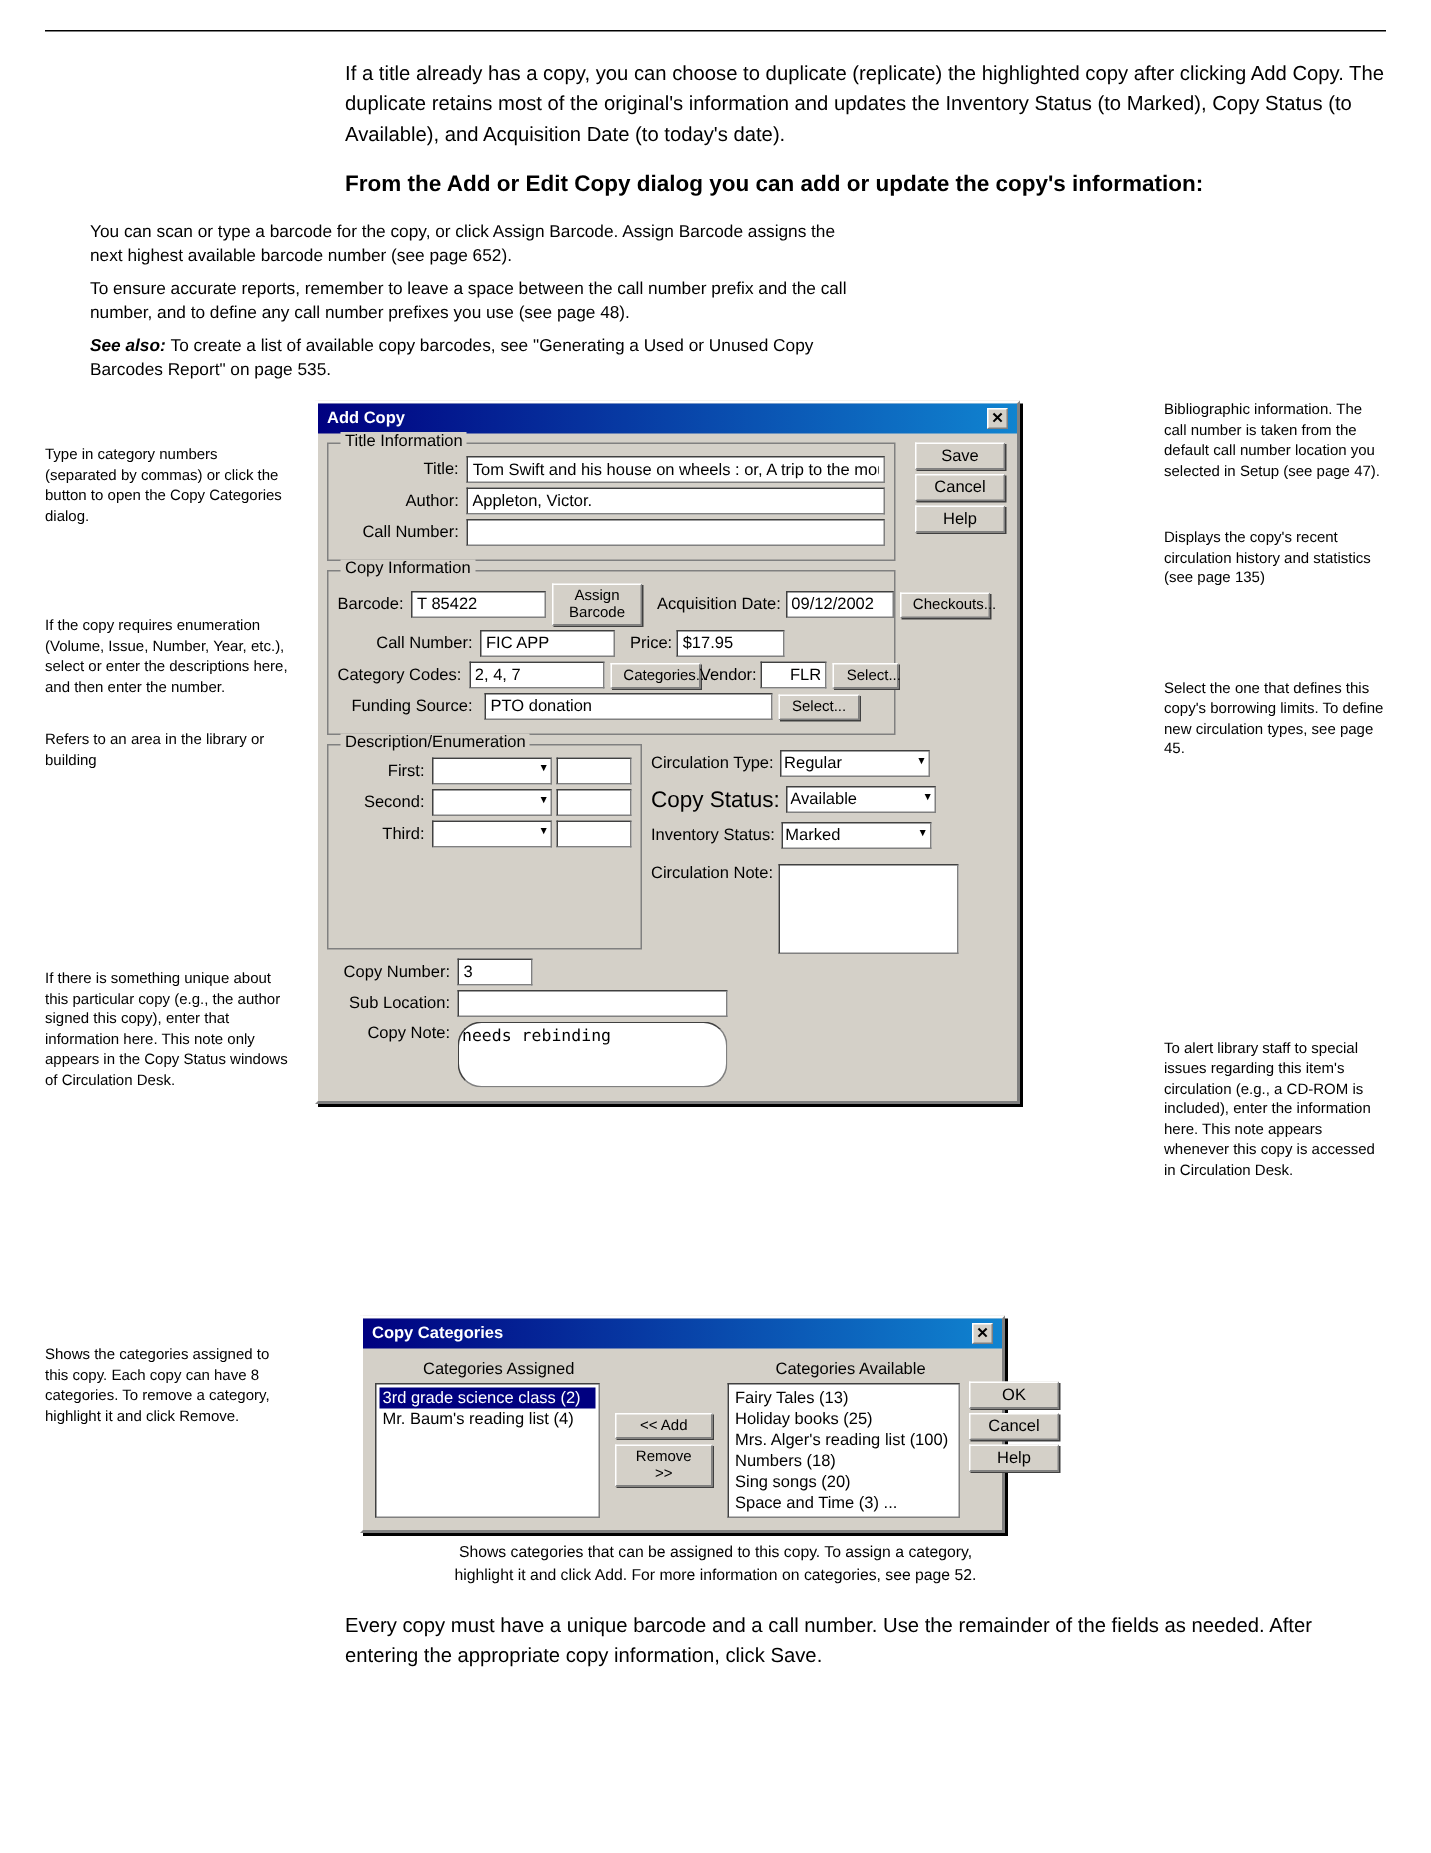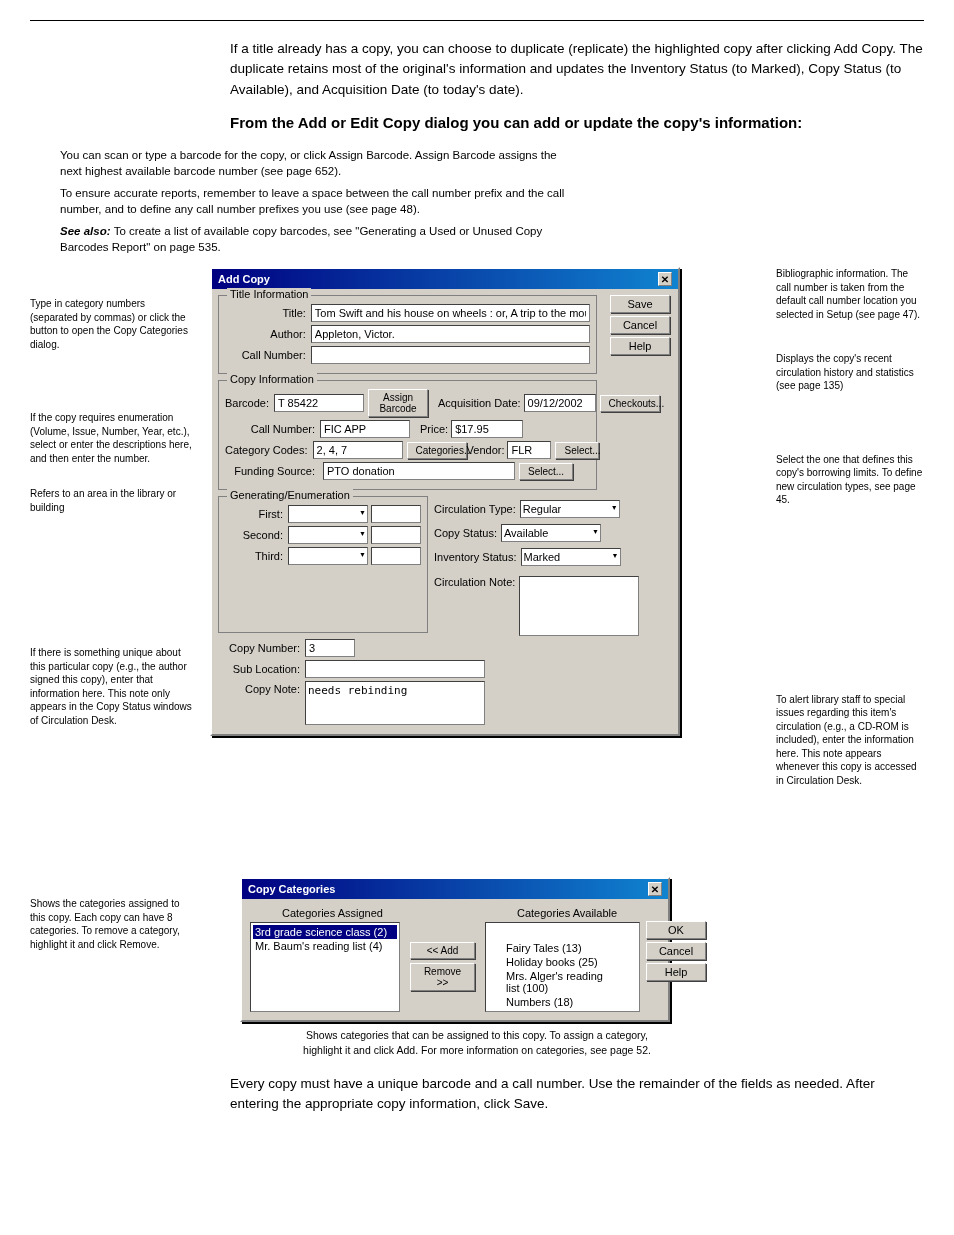--- a/index.html
+++ b/index.html
@@ -322,35 +322,35 @@
           <input class="win-input" style="width: 90px;" type="text" value="FIC APP">
           <span style="margin-left:10px; white-space:nowrap; font-size:11px;">Price:</span>
           <input class="win-input" style="width: 72px; margin-left: 3px;" type="text" value="$17.95">
         </div>
 
         <div class="form-row">
           <span class="form-label">Category Codes:</span>
           <input class="win-input" style="width: 90px;" type="text" value="2, 4, 7">
           <button class="win-btn" style="margin-left:4px; font-size:10px;">Categories...</button>
           <span style="white-space:nowrap; font-size:11px;">Vendor:</span>
-          <input class="win-input" style="width: 44px; margin-left: 3px;" type="text" value="FLR">
+          <input class="win-input" style="width: 44px; margin-left: 3px; text-align: right;" type="text" value="FLR">
           <button class="win-btn" style="margin-left:4px; font-size:10px; min-width:44px;">Select...</button>
         </div>
 
         <div class="form-row">
           <span class="form-label" style="width:90px;">Funding Source:</span>
           <input class="win-input" style="width: 192px; margin-left: 3px;" type="text" value="PTO donation">
           <button class="win-btn" style="margin-left:4px; font-size:10px; min-width:44px;">Select...</button>
         </div>
       </div>
 
       <div style="display:flex; gap:6px; margin-right:75px;">
 
         <div class="group-box" style="width:210px; flex-shrink:0;">
-          <span class="group-box-title">Generating/Enumeration</span>
+          <span class="group-box-title">Description/Enumeration</span>
           <div class="form-row">
             <span class="form-label-sm">First:</span>
             <div class="select-wrapper">
               <select class="win-select" style="width:80px;"></select>
             </div>
             <input class="win-input" style="width: 50px; margin-left: 3px;" type="text">
           </div>
           <div class="form-row">
             <span class="form-label-sm">Second:</span>
             <div class="select-wrapper">
@@ -370,21 +370,21 @@
         <div style="flex:1; display:flex; flex-direction:column; gap:3px; padding-top:4px;">
           <div class="form-row">
             <span style="font-size:11px; white-space:nowrap; margin-right:4px;">Circulation Type:</span>
             <div class="select-wrapper">
               <select class="win-select" style="width:100px;">
                 <option>Regular</option>
               </select>
             </div>
           </div>
           <div class="form-row">
-            <span style="font-size:11px; white-space:nowrap; margin-right:4px;">Copy Status:</span>
+            <span style="font-size:15px; white-space:nowrap; margin-right:4px;">Copy Status:</span>
             <div class="select-wrapper">
               <select class="win-select" style="width:100px;">
                 <option>Available</option>
               </select>
             </div>
           </div>
           <div class="form-row">
             <span style="font-size:11px; white-space:nowrap; margin-right:4px;">Inventory Status:</span>
             <div class="select-wrapper">
               <select class="win-select" style="width:100px;">
@@ -403,21 +403,21 @@
         <div class="form-row">
           <span class="form-label" style="width:80px;">Copy Number:</span>
           <input class="win-input" style="width: 50px;" type="text" value="3">
         </div>
         <div class="form-row">
           <span class="form-label" style="width:80px;">Sub Location:</span>
           <input class="win-input" style="width: 180px;" type="text" value="">
         </div>
         <div class="form-row" style="align-items:flex-start;">
           <span class="form-label" style="width:80px; padding-top:2px;">Copy Note:</span>
-          <textarea class="win-textarea" style="width: 180px; height: 44px;">needs rebinding</textarea>
+          <textarea class="win-textarea" style="width: 180px; height: 44px; border-radius: 16px;">needs rebinding</textarea>
         </div>
       </div>
 
     </div>
   </div>
 
   <div style="position:absolute; left:0; bottom:140px; width:165px; font-size:10px; line-height:1.35;">
     If there is something unique about this particular copy (e.g., the author signed this copy), enter that information here. This note only appears in the Copy Status windows of Circulation Desk.
   </div>
 
@@ -448,21 +448,21 @@
         </div>
       </div>
 
       <div class="cat-buttons">
         <button class="win-btn" style="font-size:10px; min-width:65px;">&lt;&lt; Add</button>
         <button class="win-btn" style="font-size:10px; min-width:65px;">Remove &gt;&gt;</button>
       </div>
 
       <div class="cat-list-section">
         <div class="cat-list-label">Categories Available</div>
-        <div class="win-listbox" style="width:155px; height:90px; padding:18px;">
+        <div class="win-listbox" style="width:155px; height:90px; padding:2px;">
           <div style="padding:1px 2px; font-size:11px;">Fairy Tales (13)</div>
           <div style="padding:1px 2px; font-size:11px;">Holiday books (25)</div>
           <div style="padding:1px 2px; font-size:11px;">Mrs. Alger's reading list (100)</div>
           <div style="padding:1px 2px; font-size:11px;">Numbers (18)</div>
           <div style="padding:1px 2px; font-size:11px;">Sing songs (20)</div>
           <div style="padding:1px 2px; font-size:11px;">Space and Time (3) ...</div>
         </div>
       </div>
 
       <div class="ok-cancel-section">

